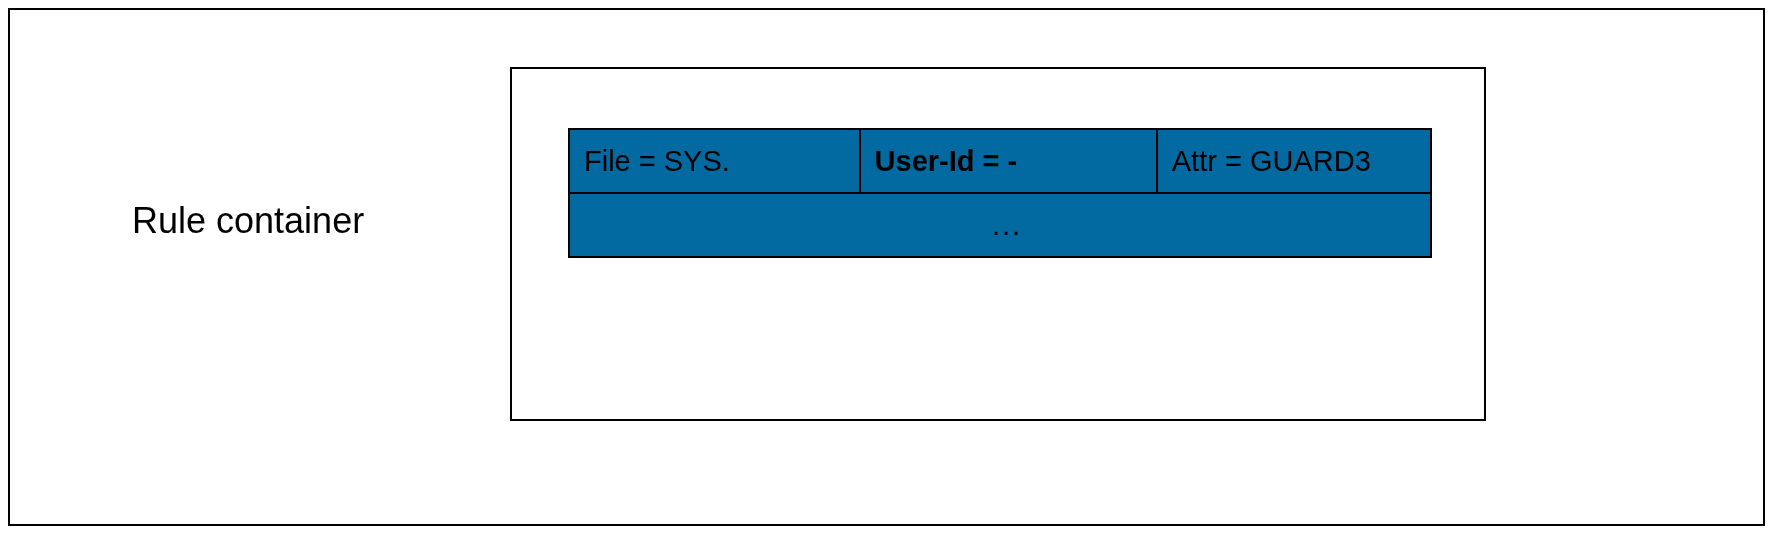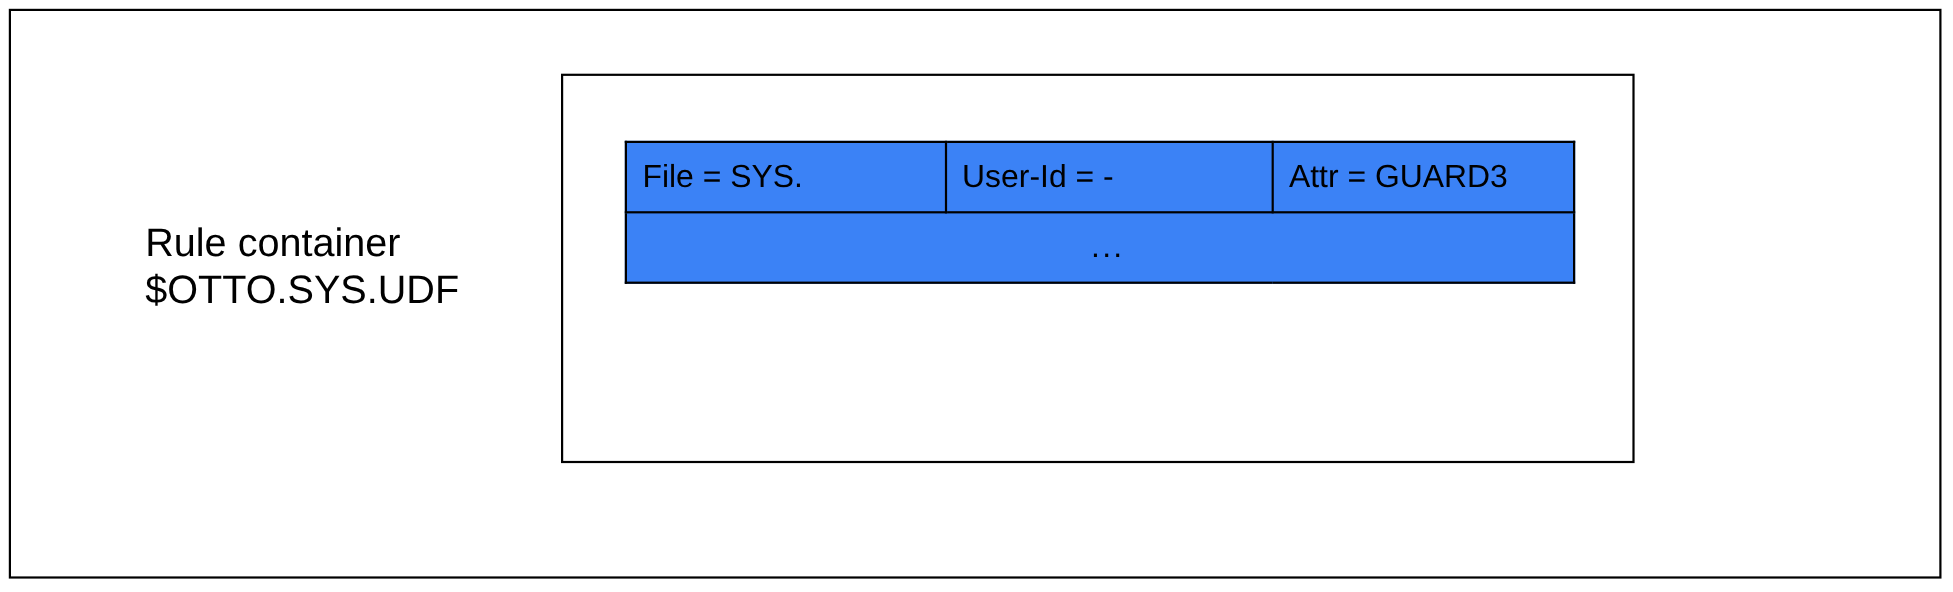--- a/index.html
+++ b/index.html
@@ -61,56 +61,55 @@
     background: #ffffff;
   }
 
   
   .rule-table {
     position: absolute;
     left: 56px;     
     top: 59px;
     width: 864px;
     border-collapse: collapse;
-    background: #3b82f6;
+    background: #0369a1;
     table-layout: fixed;
   }
   .rule-table td {
     border: 2px solid #000000;
     font-size: 29px;
     color: #000000;
     padding: 0 0 0 14px;
     height: 64px;
     vertical-align: middle;
     white-space: nowrap;
     box-sizing: border-box;
   }
   .col-file  { width: 266px; }
-  .col-user  { width: 272px; }
+  .col-user  { width: 272px; font-weight: bold; }
   .col-attr  { width: 251px; }
 
   .ellipsis-cell {
     text-align: center;
     height: 110px;
     padding: 0;
     font-size: 26px;
     letter-spacing: 2px;
     vertical-align: middle;
   }
 </style>
 </head>
 <body>
 
 <div class="canvas">
 
   <div class="outer-frame">
 
     <div class="caption">
       <span class="caption-line">Rule container</span>
-      <span class="caption-line">$OTTO.SYS.UDF</span>
     </div>
 
     <div class="container-box">
 
       <table class="rule-table">
         <tbody>
           <tr>
             <td class="col-file">File = SYS.</td>
             <td class="col-user">User-Id = -</td>
             <td class="col-attr">Attr = GUARD3</td>

